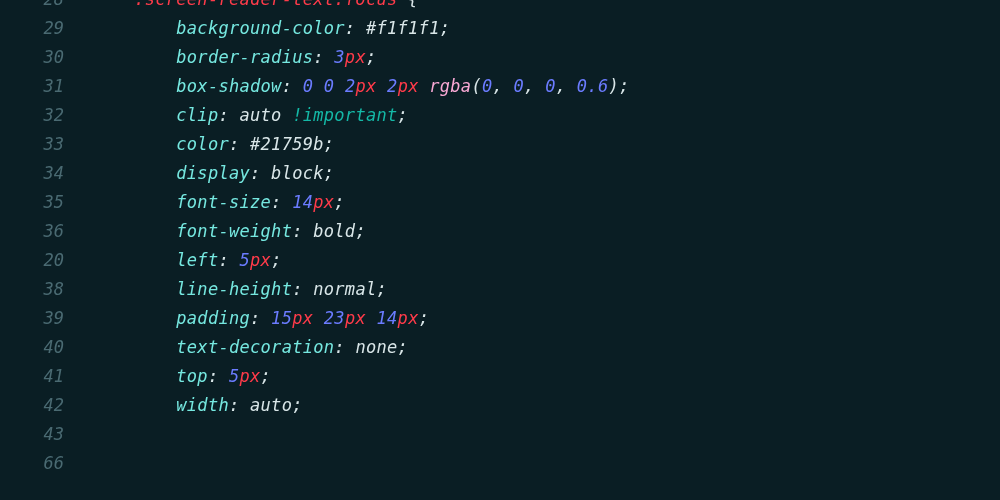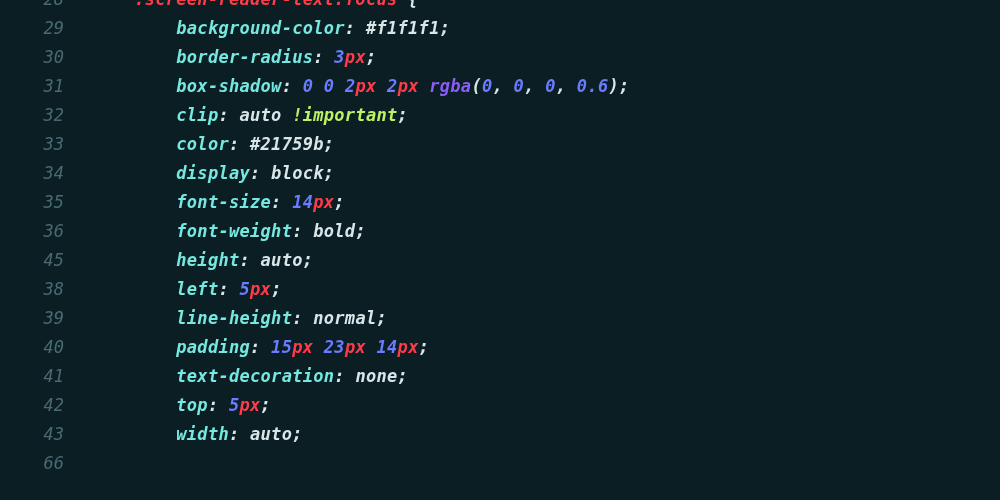--- a/index.html
+++ b/index.html
@@ -23,68 +23,67 @@
     padding-right: 28px;
     color: #4a6a72;
     user-select: none;
     font-style: italic;
   }
   .code {
     flex: 1;
     font-style: italic;
     letter-spacing: 0.3px;
   }
-  .line { white-space: pre; height: 29px; font-weight: bold; }
+  .line { white-space: pre; height: 29px; }
   .gline { height: 29px; margin-left: 24px; }
   .indent { color: transparent; }
   .prop { color: #76e8e0; }
   .punct { color: #d9e6e8; }
   .value { color: #d9e6e8; margin-top: 20px; }
   .num { color: #6b7cff; }
   .unit { color: #ff3b4a; }
-  .func { color: #8b5cf6; }
-  .important { color: #bef264; }
+  .func { color: #f9a8d4; }
+  .important { color: #14b8a6; }
   .hex { color: #d9e6e8; }
   .sel { color: #ff3b4a; }
   .brace { color: #d9e6e8; }
 </style>
 </head>
 <body>
 
 <div class="editor" style="margin-top:-17px">
   <div class="gutter" id="gutter">
       <div class="gline">28</div>
       <div class="gline">29</div>
       <div class="gline">30</div>
       <div class="gline">31</div>
       <div class="gline">32</div>
       <div class="gline">33</div>
       <div class="gline">34</div>
       <div class="gline">35</div>
       <div class="gline">36</div>
-      <div class="gline">45</div>
+      <div class="gline">20</div>
       <div class="gline">38</div>
       <div class="gline">39</div>
       <div class="gline">40</div>
       <div class="gline">41</div>
       <div class="gline">42</div>
       <div class="gline">43</div>
       <div class="gline">66</div>
     </div>
   <div class="code" id="code">
       <div class="line"><span class="indent">    </span><span class="sel">.screen-reader-text:focus </span><span class="brace">{</span></div>
       <div class="line"><span class="indent">        </span><span class="prop">background-color</span><span class="punct">: </span><span class="hex">#f1f1f1</span><span class="punct">;</span></div>
       <div class="line"><span class="indent">        </span><span class="prop">border-radius</span><span class="punct">: </span><span class="num">3</span><span class="unit">px</span><span class="punct">;</span></div>
       <div class="line"><span class="indent">        </span><span class="prop">box-shadow</span><span class="punct">: </span><span class="num">0</span><span class="punct"> </span><span class="num">0</span><span class="punct"> </span><span class="num">2</span><span class="unit">px</span><span class="punct"> </span><span class="num">2</span><span class="unit">px</span><span class="punct"> </span><span class="func">rgba</span><span class="punct">(</span><span class="num">0</span><span class="punct">, </span><span class="num">0</span><span class="punct">, </span><span class="num">0</span><span class="punct">, </span><span class="num">0.6</span><span class="punct">)</span><span class="punct">;</span></div>
       <div class="line"><span class="indent">        </span><span class="prop">clip</span><span class="punct">: </span><span class="value">auto </span><span class="important">!important</span><span class="punct">;</span></div>
       <div class="line"><span class="indent">        </span><span class="prop">color</span><span class="punct">: </span><span class="hex">#21759b</span><span class="punct">;</span></div>
       <div class="line"><span class="indent">        </span><span class="prop">display</span><span class="punct">: </span><span class="value">block</span><span class="punct">;</span></div>
       <div class="line"><span class="indent">        </span><span class="prop">font-size</span><span class="punct">: </span><span class="num">14</span><span class="unit">px</span><span class="punct">;</span></div>
       <div class="line"><span class="indent">        </span><span class="prop">font-weight</span><span class="punct">: </span><span class="value">bold</span><span class="punct">;</span></div>
-      <div class="line"><span class="indent">        </span><span class="prop">height</span><span class="punct">: </span><span class="value">auto</span><span class="punct">;</span></div>
       <div class="line"><span class="indent">        </span><span class="prop">left</span><span class="punct">: </span><span class="num">5</span><span class="unit">px</span><span class="punct">;</span></div>
       <div class="line"><span class="indent">        </span><span class="prop">line-height</span><span class="punct">: </span><span class="value">normal</span><span class="punct">;</span></div>
       <div class="line"><span class="indent">        </span><span class="prop">padding</span><span class="punct">: </span><span class="num">15</span><span class="unit">px</span><span class="punct"> </span><span class="num">23</span><span class="unit">px</span><span class="punct"> </span><span class="num">14</span><span class="unit">px</span><span class="punct">;</span></div>
       <div class="line"><span class="indent">        </span><span class="prop">text-decoration</span><span class="punct">: </span><span class="value">none</span><span class="punct">;</span></div>
       <div class="line"><span class="indent">        </span><span class="prop">top</span><span class="punct">: </span><span class="num">5</span><span class="unit">px</span><span class="punct">;</span></div>
       <div class="line"><span class="indent">        </span><span class="prop">width</span><span class="punct">: </span><span class="value">auto</span><span class="punct">;</span></div>
     </div>
 </div>
 
 </body></html>

